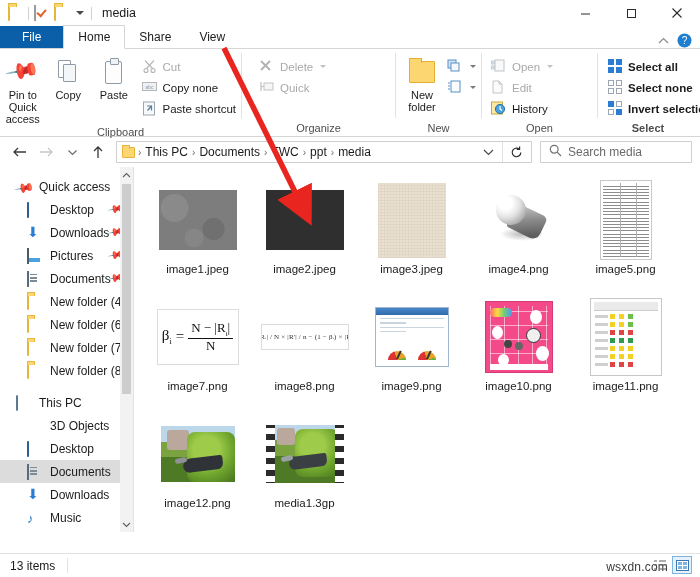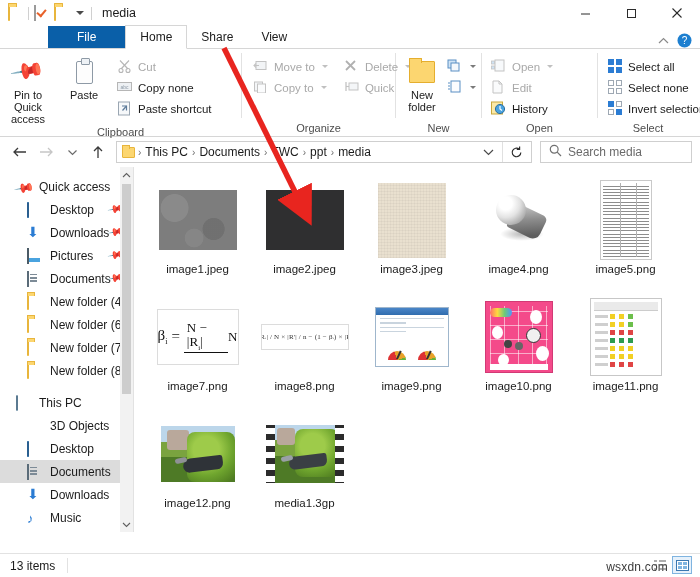--- a/index.html
+++ b/index.html
@@ -50,21 +50,21 @@
   .wc { width:46px; height:26px; display:flex; align-items:center; justify-content:center; }
   .wc svg { display:block; }
 
   
   .tabs { position:relative; height:23px; display:flex; align-items:flex-end;
           background:#fff; padding-left:0; }
   .tab {
     height:23px; line-height:23px; padding:0 14px; font-size:12px; color:#1b1b1b;
     position:relative;
   }
-  .tab.file { background:#0a5fa8; color:#fff; padding:0 29px;margin-left:48px; }
+  .tab.file { background:#0a5fa8; color:#fff; padding:0 22px; }
   .tab.active { background:#fff; border:1px solid #d6d6d6; border-bottom:1px solid #fff;
                 height:24px; line-height:22px; z-index:3; }
   .tabs-underline { position:absolute; left:0; right:0; bottom:0; height:1px; background:#d6d6d6; }
 
   
   .ribbon {
     position:relative; height:88px; background:#fff;
     border-bottom:1px solid #d6d6d6; display:flex; align-items:stretch;
   }
   .group { position:relative; display:flex; flex-direction:column; height:88px; }
@@ -218,21 +218,21 @@
   .t-diagram .b1{left:4px;top:21px;width:19px;height:8px;}
   .t-diagram .b2{left:27px;top:21px;width:19px;height:8px;}
   .t-diagram .b3{left:50px;top:21px;width:19px;height:8px;}
   .t-diagram .b4{left:14px;top:33px;width:22px;height:9px;background:#b9767a;}
   .t-diagram .b5{left:40px;top:33px;width:22px;height:9px;background:#b9767a;}
   .t-diagram .b6{left:26px;top:45px;width:24px;height:7px;background:#d9aeb0;}
   .t-formula{width:82px;height:56px;background:#fff;border:1px solid #dcdcdc;
     display:flex;align-items:center;justify-content:center;}
   .t-formula .f{ font-family:"Liberation Serif",serif; font-size:15px; color:#111; display:flex;
     align-items:center; gap:4px;}
-  .t-formula .frac{display:inline-flex;flex-direction:row;align-items:center;line-height:1.05;}
+  .t-formula .frac{display:inline-flex;flex-direction:column;align-items:center;line-height:1.05;}
   .t-formula .frac .num{border-bottom:1.2px solid #111;padding:0 3px;font-size:13px;}
   .t-formula .frac .den{font-size:13px;}
   .t-formula2{width:88px;height:26px;background:#fff;border:1px solid #dcdcdc;
     display:flex;align-items:center;justify-content:center;font-family:"Liberation Serif",serif;
     font-size:7px;color:#333;letter-spacing:.2px;overflow:hidden;white-space:nowrap;}
   .t-dialog{width:74px;height:60px;background:#fff;border:1px solid #9fb6cc;position:relative;overflow:hidden;}
   .t-dialog .tb{height:7px;background:linear-gradient(#4a86c8,#2f6cae);}
   .t-dialog .ln{height:1.3px;background:#c9d4de;margin:3px 4px;}
   .t-dialog .ln.s{width:26px;}
   .t-dialog .gauge{position:absolute;bottom:6px;width:18px;height:12px;}
@@ -363,20 +363,29 @@
     <div class="group" style="width:241px;">
       <div class="group-body">
         <div class="big-btn">
           <span class="gl">
               <span class="pin-big">📌</span>
             </span>
           <span>Pin to Quick access</span>
         </div>
         <div class="big-btn">
           <span class="gl">
+              <span class="doc-stack">
+                <i class="a"></i>
+                <i class="b"></i>
+              </span>
+            </span>
+          <span>Copy</span>
+        </div>
+        <div class="big-btn">
+          <span class="gl">
               <span class="clip"></span>
             </span>
           <span>Paste</span>
         </div>
         <div class="small-col">
           <div class="small-btn dim">
             <span class="ico">
               <svg width="15" height="15" viewBox="0 0 15 15">
                   <circle cx="4" cy="11.5" r="2" fill="none" stroke="#b6b6b6" stroke-width="1.1"></circle>
                   <circle cx="11" cy="11.5" r="2" fill="none" stroke="#b6b6b6" stroke-width="1.1"></circle>
@@ -406,42 +415,20 @@
             <span>Paste shortcut</span>
           </div>
         </div>
       </div>
       <div class="group-label">Clipboard</div>
     </div>
     <div class="grp-sep"></div>
 
     <div class="group" style="width:153px;">
       <div class="group-body" style="padding-left:6px;">
-        <div class="small-col">
-          <div class="small-btn dim">
-            <span class="ico">
-              <svg width="14" height="13" viewBox="0 0 14 13">
-                  <rect x="3" y="2.5" width="10" height="8" fill="#f2f4f6" stroke="#c3c3c3" stroke-width="1"></rect>
-                  <path d="M6 6.5 L1 6.5 M3 4.5 L1 6.5 L3 8.5" stroke="#c3c3c3" stroke-width="1.1" fill="none"></path>
-                </svg>
-            </span>
-            <span>Move to</span>
-            <span class="caret-sm dim"></span>
-          </div>
-          <div class="small-btn dim">
-            <span class="ico">
-              <svg width="14" height="13" viewBox="0 0 14 13">
-                  <rect x="1.5" y="2" width="8" height="9" fill="#f4f6f8" stroke="#c3c3c3" stroke-width="1"></rect>
-                  <rect x="4.5" y="4" width="8" height="9" fill="#fbfcfd" stroke="#c3c3c3" stroke-width="1"></rect>
-                </svg>
-            </span>
-            <span>Copy to</span>
-            <span class="caret-sm dim"></span>
-          </div>
-        </div>
         <div class="small-col" style="margin-left:6px;">
           <div class="small-btn dim">
             <span class="ico">
               <svg width="13" height="13" viewBox="0 0 13 13">
                   <line x1="2" y1="2" x2="11" y2="11" stroke="#b0b0b0" stroke-width="1.8"></line>
                   <line x1="11" y1="2" x2="2" y2="11" stroke="#b0b0b0" stroke-width="1.8"></line>
                 </svg>
             </span>
             <span>Delete</span>
             <span class="caret-sm dim"></span>
@@ -529,21 +516,21 @@
                 </svg>
             </span>
             <span>History</span>
           </div>
         </div>
       </div>
       <div class="group-label">Open</div>
     </div>
     <div class="grp-sep"></div>
 
-    <div class="group" style="width:100px;">
+    <div class="group" style="width:100px;font-weight:bold;">
       <div class="group-body" style="padding-left:5px;">
         <div class="small-col">
           <div class="small-btn">
             <span class="ico selall">
                 <i></i>
                 <i></i>
                 <i></i>
                 <i></i>
               </span>
             <span>Select all</span>

